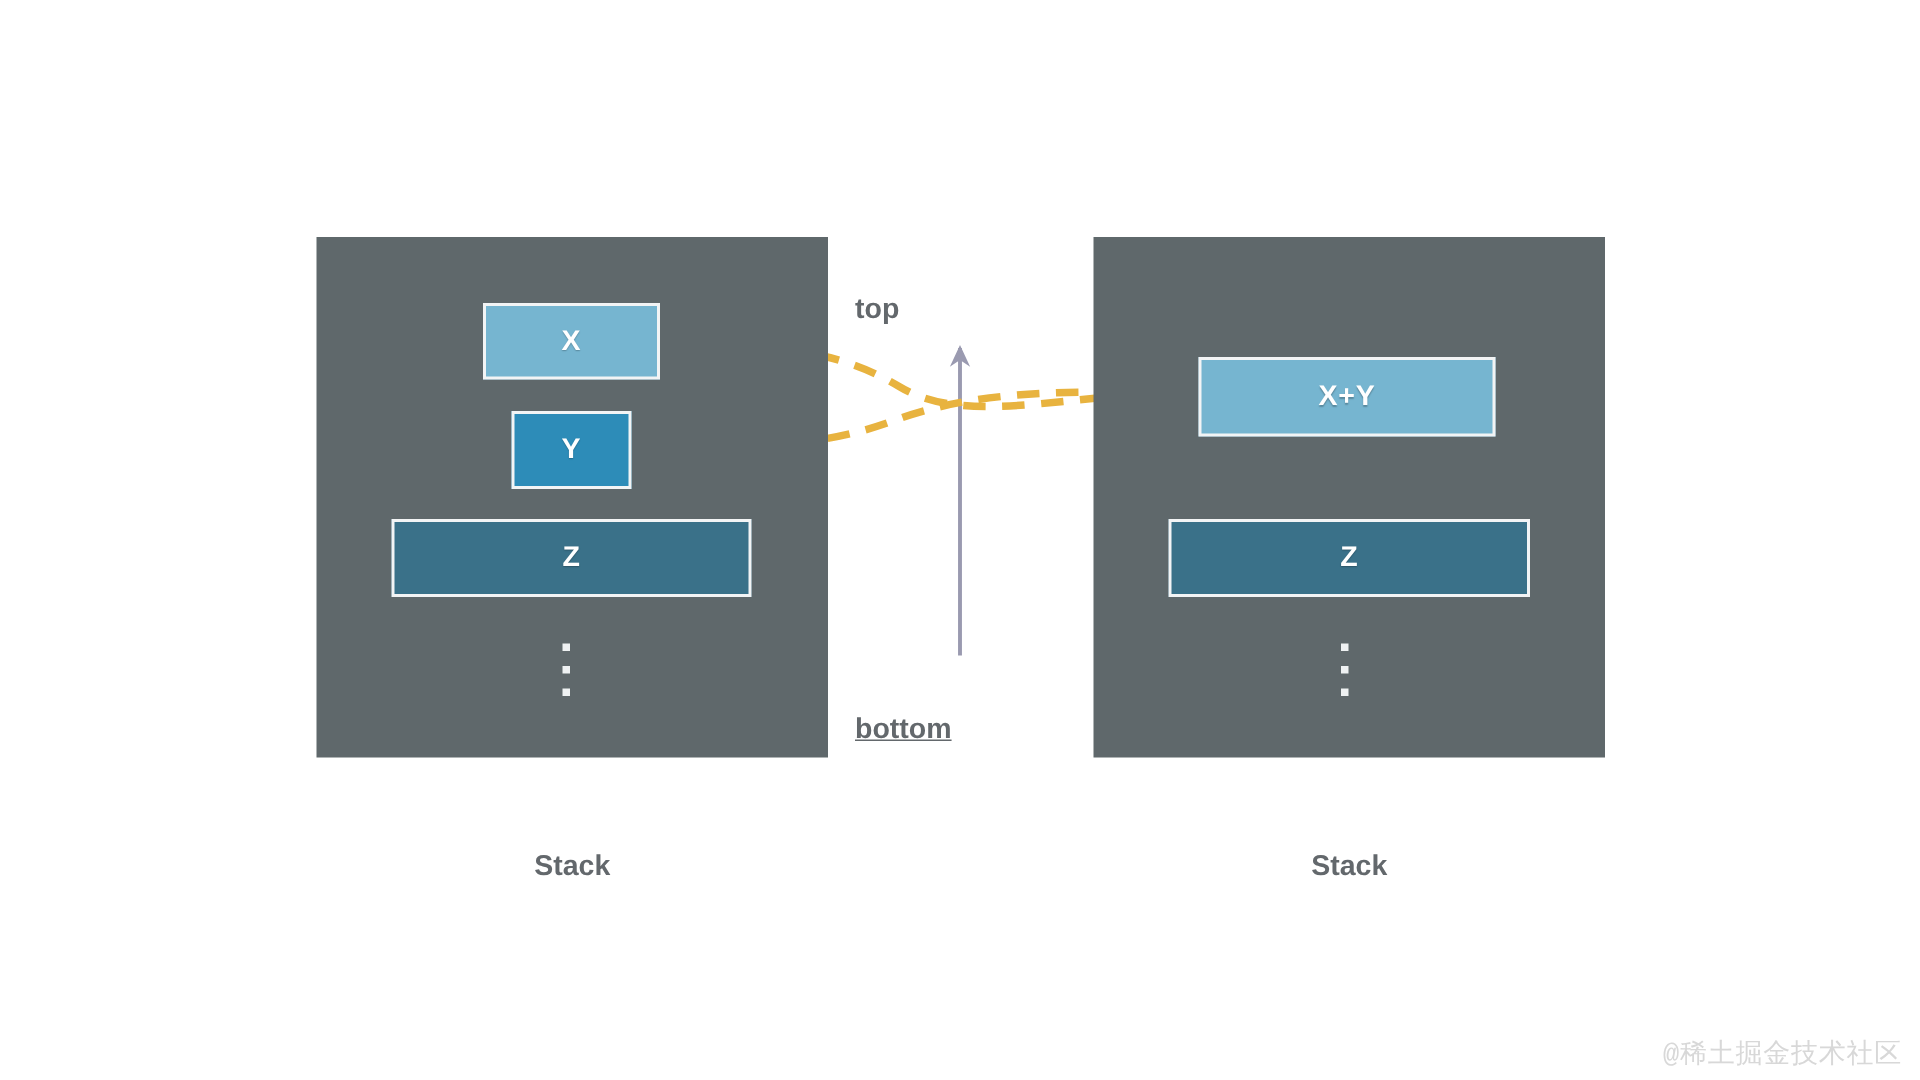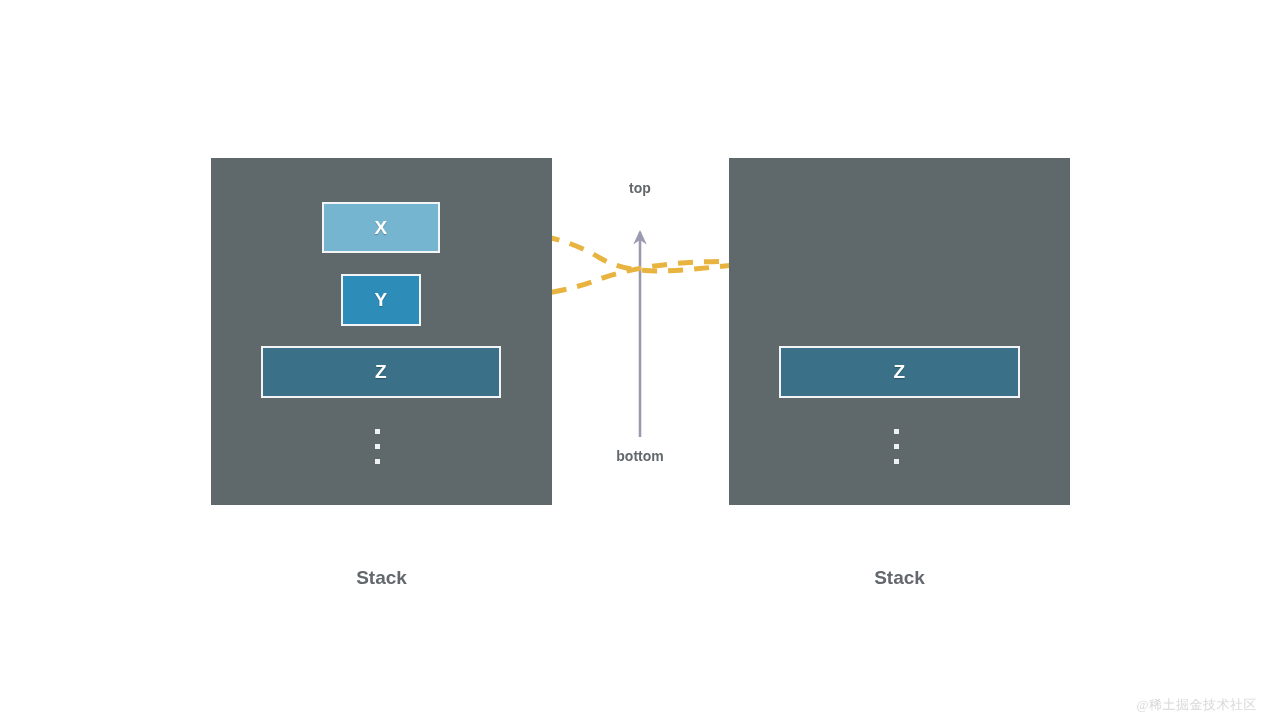--- a/index.html
+++ b/index.html
@@ -114,36 +114,36 @@
     font-weight: bold;
     margin-top: 40px;
   }
   #caption-left  { left: 211px; top: 527px; }
   #caption-right { left: 729px; top: 527px; }
 
   
   .axis-label {
     position: absolute;
     color: #63686c;
-    font-size: 14px;
+    font-size: 19px;
     font-weight: bold;
-    text-align: center;
     width: 140px;
+    margin-top: 16px;
   }
   #label-top    { left: 570px; top: 180px; }
-  #label-bottom { left: 570px; top: 448px; }
+  #label-bottom { left: 570px; top: 460px; text-decoration: underline; }
 
   
   #watermark {
     position: absolute;
-    right: 23px;
+    right: 12px;
     bottom: 6px;
     color: #d8d8d8;
-    font-size: 13px;
-    font-family: Liberation Serif, serif;
+    font-size: 18px;
+    font-family: Liberation Mono, monospace;
     letter-spacing: 0.5px;
     white-space: nowrap;
   }
 </style>
 </head>
 <body>
 
 <div id="canvas">
 
   <svg id="connectors" width="1280" height="720" style="position:absolute; left:0; top:0;">
@@ -183,20 +183,23 @@
   <div class="ellipsis-dots" id="dots-left">
     <span></span>
     <span></span>
     <span></span>
   </div>
 
   <div class="stack-caption" id="caption-left">Stack</div>
 
   <div class="stack-panel" id="stack-panel-right"></div>
 
+  <div class="frame-box" id="frame-xy" style="background:#76b5d0;">
+    <span>X+Y</span>
+  </div>
 
   <div class="frame-box" id="frame-z-right" style="background:#3a7189;">
     <span>Z</span>
   </div>
 
   <div class="ellipsis-dots" id="dots-right">
     <span></span>
     <span></span>
     <span></span>
   </div>

